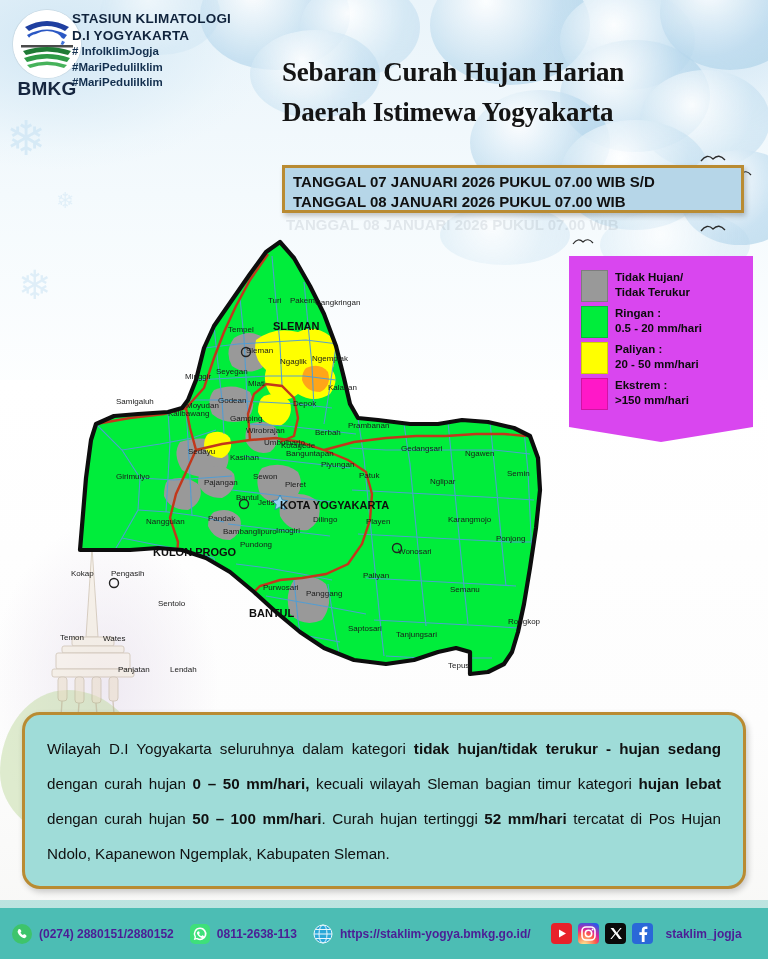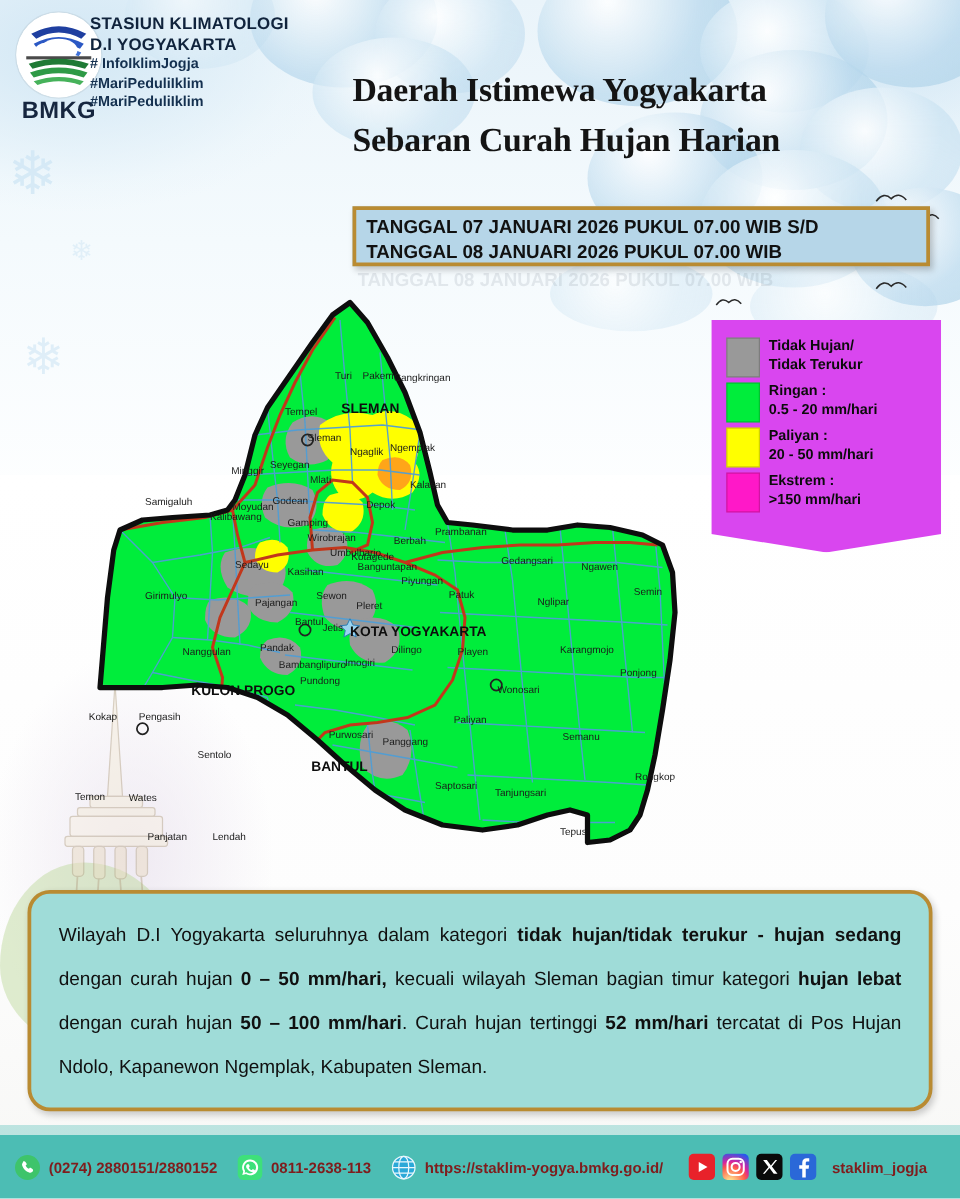--- a/index.html
+++ b/index.html
@@ -123,21 +123,21 @@
     text-align:justify; text-justify:inter-word;
   }
   .desc-text b { font-weight:700; }
 
   
   .footer {
     position:absolute; left:0; top:908px; width:768px; height:51px; z-index:7;
     background:#4cbdb4; display:flex; align-items:center; padding-left:12px;
   }
   .f-item { display:flex; align-items:center; margin-right:16px; }
-  .f-text { font:700 12px "Liberation Sans", sans-serif; color:#7f1d1d; margin-left:7px; white-space:nowrap; }
+  .f-text { font:700 12px "Liberation Sans", sans-serif; color:#4c1d95; margin-left:7px; white-space:nowrap; }
   .f-icon { width:20px; height:20px; flex:0 0 20px; display:block; }
   .soc-icons { display:flex; align-items:center; margin-left:4px; }
   .soc { width:21px; height:21px; margin-right:6px; border-radius:4px; position:relative; display:block; }
   .soc.yt { background:#e8222a; }
   .soc.ig { background:radial-gradient(circle at 30% 107%, #fdf497 0%, #fd5949 45%, #d6249f 60%, #285aeb 90%); }
   .soc.x { background:#0a0a0a; }
   .soc.fb { background:#2a68d8; }
   .soc svg { position:absolute; inset:0; width:100%; height:100%; }
   .footer-strip-top { position:absolute; left:0; top:900px; width:768px; height:10px; background:#4cbdb4; opacity:.35; z-index:6; }
 </style>
@@ -259,22 +259,22 @@
 
     <div class="org-block">
       <div class="org-l1">STASIUN KLIMATOLOGI</div>
       <div class="org-l2">D.I YOGYAKARTA</div>
       <div class="org-tag"># InfoIklimJogja</div>
       <div class="org-tag">#MariPeduliIklim</div>
       <div class="org-tag">#MariPeduliIklim</div>
     </div>
 
     <div class="title-block">
+      <div class="title-line">Sebaran Curah Hujan Harian</div>
       <div class="title-line">Daerah Istimewa Yogyakarta</div>
-      <div class="title-line">Sebaran Curah Hujan Harian</div>
     </div>
   </div>
 
   <div class="date-ghost">TANGGAL 08 JANUARI 2026 PUKUL 07.00 WIB</div>
   <div class="date-box">
     <div class="date-line">TANGGAL 07 JANUARI 2026 PUKUL 07.00 WIB S/D</div>
     <div class="date-line">TANGGAL 08 JANUARI 2026 PUKUL 07.00 WIB</div>
   </div>
 
   <div class="map-wrap">

